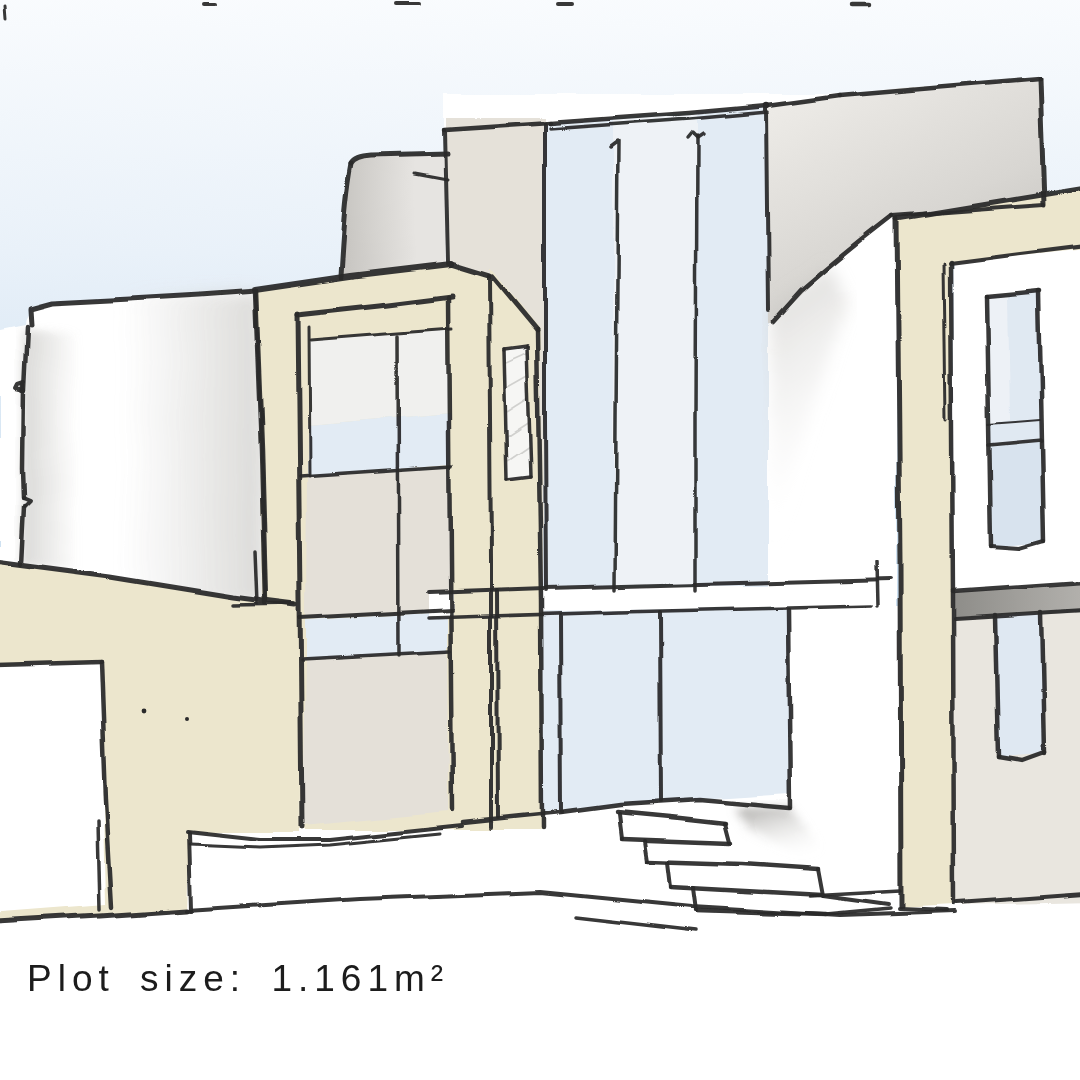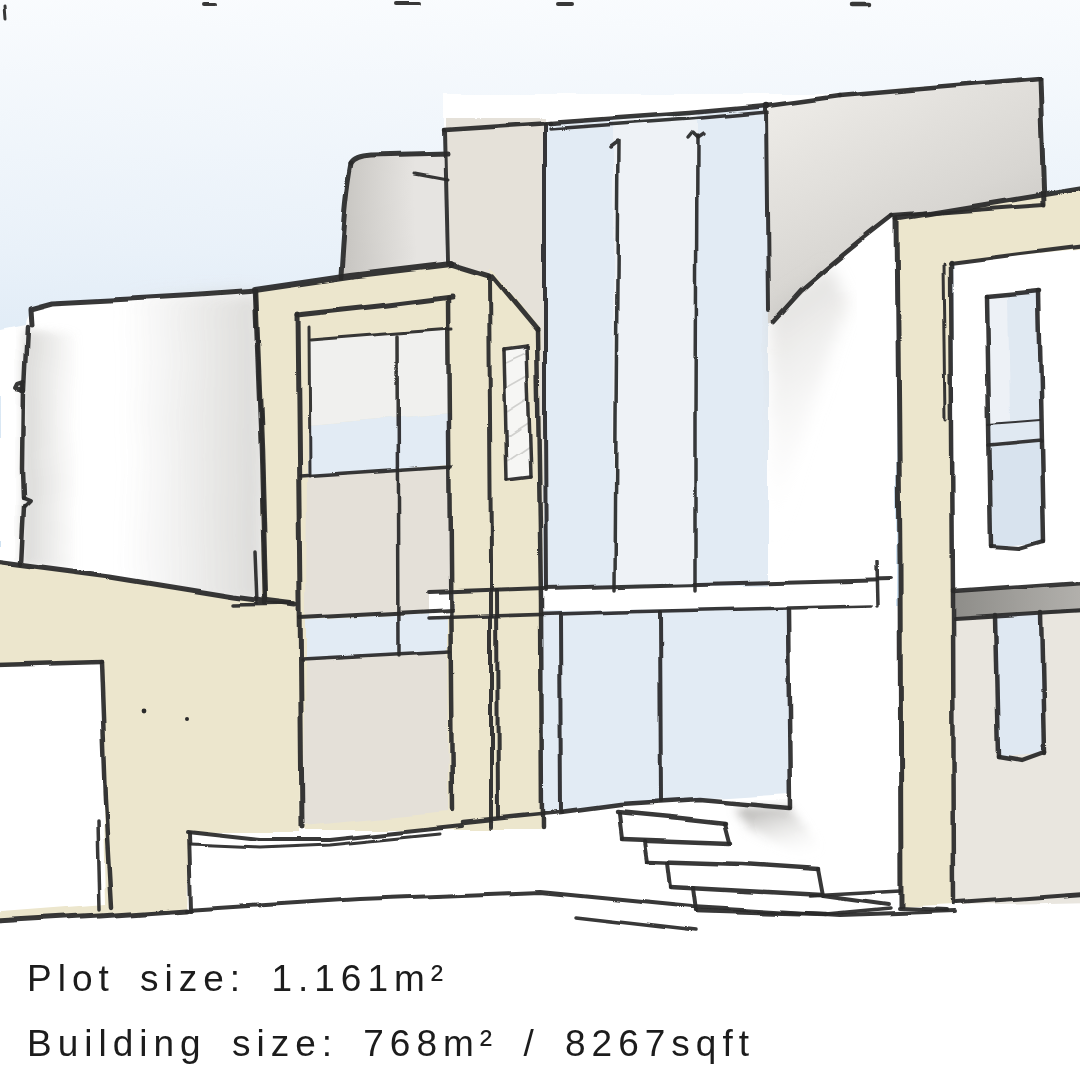--- a/index.html
+++ b/index.html
@@ -259,16 +259,15 @@
         <path stroke-width="4" d="M557,3 L571,3"></path>
         <path stroke-width="4.5" d="M851,4 L868,4"></path>
         <path stroke-width="3" stroke="#9aa0a5" d="M6,6 L7,19"></path>
       </g>
     </g>
   </g>
 </svg>
 
 <div class="captions">
   <div class="cap">Plot size: 1.161m²</div>
-  <div class="cap">Building size: 768m² / 8267sqft</div>
 </div>
 
 </div>
 
 </body></html>

